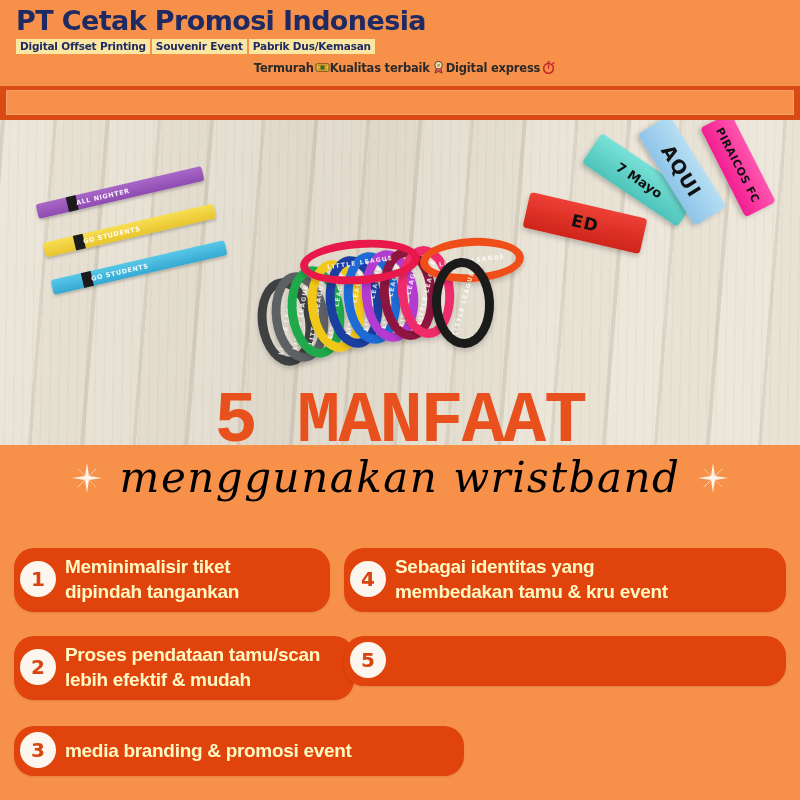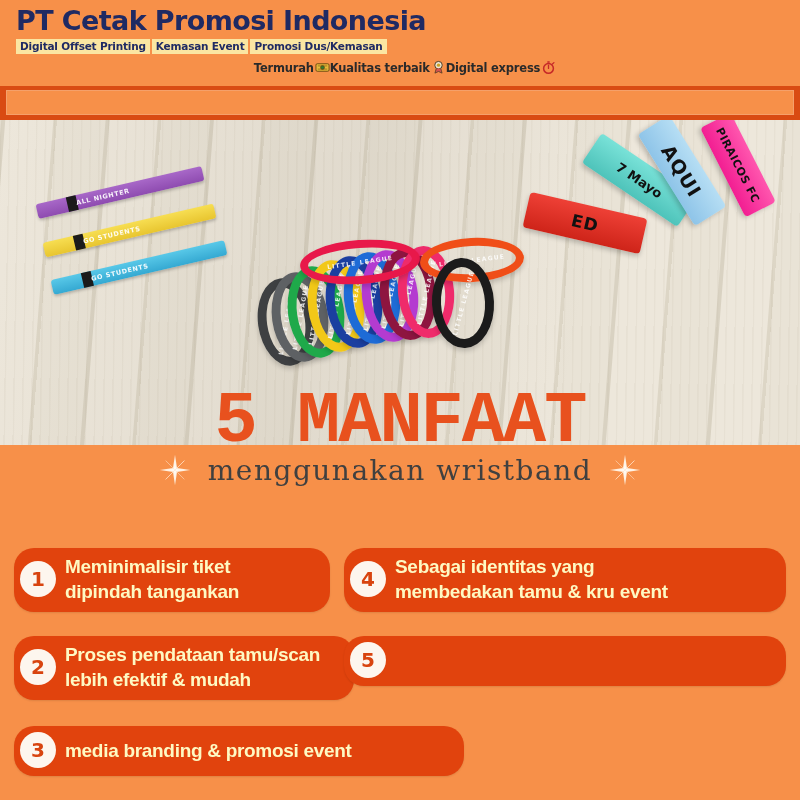--- a/index.html
+++ b/index.html
@@ -187,22 +187,23 @@
     letter-spacing: -2px;
     color: #E8511E;
     line-height: 74px;
   }
   .sub-line {
     display: flex; align-items: center; justify-content: center; gap: 16px;
     margin-top: -6px;
   }
   .script-sub {
     font-family: "DejaVu Serif", serif;
-    font-size: 28px;
-    color: #404040;
+    font-style: italic;
+    font-size: 42px;
+    color: #000000;
     letter-spacing: 1.5px;
   }
   .spark { width: 34px; height: 34px; display:inline-block; }
 
   
   .list-area {
     position: absolute; left: 0; top: 540px;
     width: 800px; height: 260px;
   }
   .row {
@@ -243,22 +244,22 @@
 </head>
 <body>
 
 <div class="page">
 
   <div class="header">
     <div class="brand-title">PT Cetak Promosi Indonesia</div>
 
     <div class="badge-row">
       <span class="badge">Digital Offset Printing</span>
-      <span class="badge">Kemasan Event</span>
-      <span class="badge">Promosi Dus/Kemasan</span>
+      <span class="badge">Souvenir Event</span>
+      <span class="badge">Pabrik Dus/Kemasan</span>
     </div>
 
     <div class="tagline-row">
       <span class="tagline-item">
         <span class="tagline-text">Termurah</span>
         <span class="tg-icon">
           <svg viewBox="0 0 16 16" width="15" height="15">
             <rect x="1" y="4" width="14" height="8" rx="1.4" fill="#E8B93A" stroke="#6B4A10" stroke-width="1"></rect>
             <circle cx="8" cy="8" r="2.1" fill="#2E7D32" stroke="#6B4A10" stroke-width=".7"></circle>
             <line x1="3" y1="6.3" x2="13" y2="6.3" stroke="#6B4A10" stroke-width=".6"></line>

